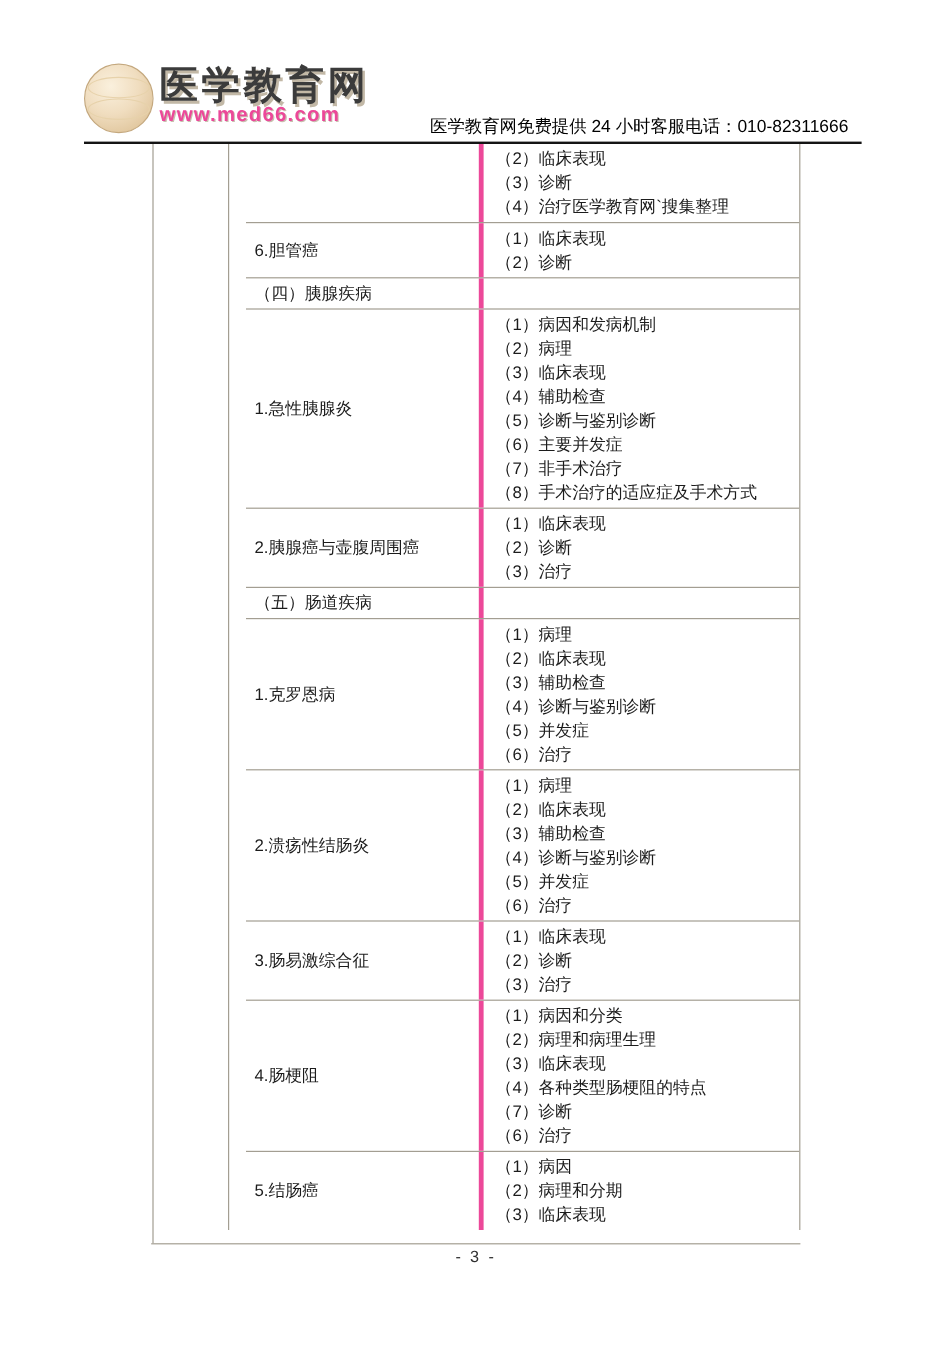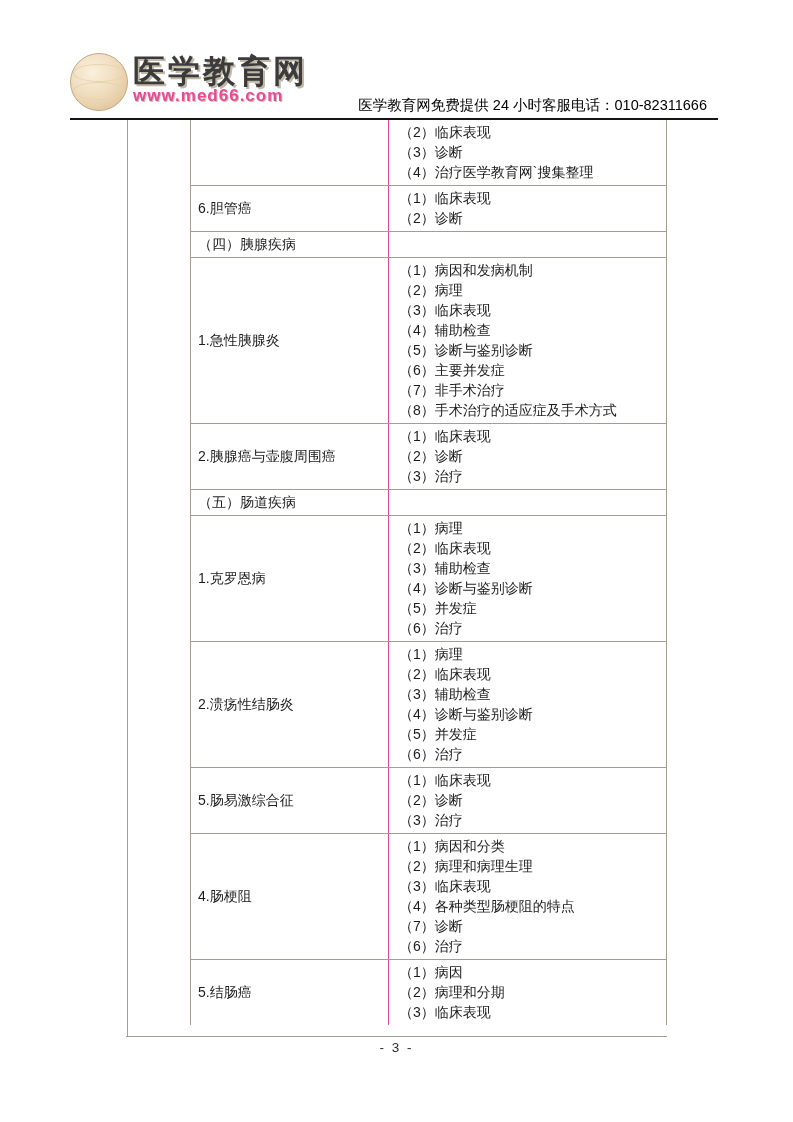--- a/index.html
+++ b/index.html
@@ -66,30 +66,31 @@
     width: 1px; height: 916px;
     background: #a39e92;
   }
   .syllabus-table {
     position: absolute; left: 190px; top: 120px;
     width: 477px;
     box-sizing: border-box;
     border-left: 1px solid #a39e92;
     border-right: 1px solid #a39e92;
     font-size: 14px;
+    padding-left: 14px;
   }
   .row {
     display: flex;
     border-bottom: 1px solid #a39e92;
   }
   .row:last-child { border-bottom: none; }
   .cell { box-sizing: border-box; }
   .name-cell {
     width: 198px;
-    border-right: 1px solid #ec4899;
+    border-right: 4px solid #ec4899;
     padding: 2px 4px 3px 7px;
     display: flex; align-items: center;
     line-height: 20px;
   }
   .items-cell {
     flex: 1;
     padding: 2px 4px 3px 10px;
     min-height: 25px;
   }
   .item-line { line-height: 20px; white-space: nowrap; }
@@ -191,21 +192,21 @@
         <div class="cell items-cell">
           <div class="item-line">（1）病理</div>
           <div class="item-line">（2）临床表现</div>
           <div class="item-line">（3）辅助检查</div>
           <div class="item-line">（4）诊断与鉴别诊断</div>
           <div class="item-line">（5）并发症</div>
           <div class="item-line">（6）治疗</div>
         </div>
       </div>
       <div class="row content">
-        <div class="cell name-cell">5.肠易激综合征</div>
+        <div class="cell name-cell">3.肠易激综合征</div>
         <div class="cell items-cell">
           <div class="item-line">（1）临床表现</div>
           <div class="item-line">（2）诊断</div>
           <div class="item-line">（3）治疗</div>
         </div>
       </div>
       <div class="row content">
         <div class="cell name-cell">4.肠梗阻</div>
         <div class="cell items-cell">
           <div class="item-line">（1）病因和分类</div>

